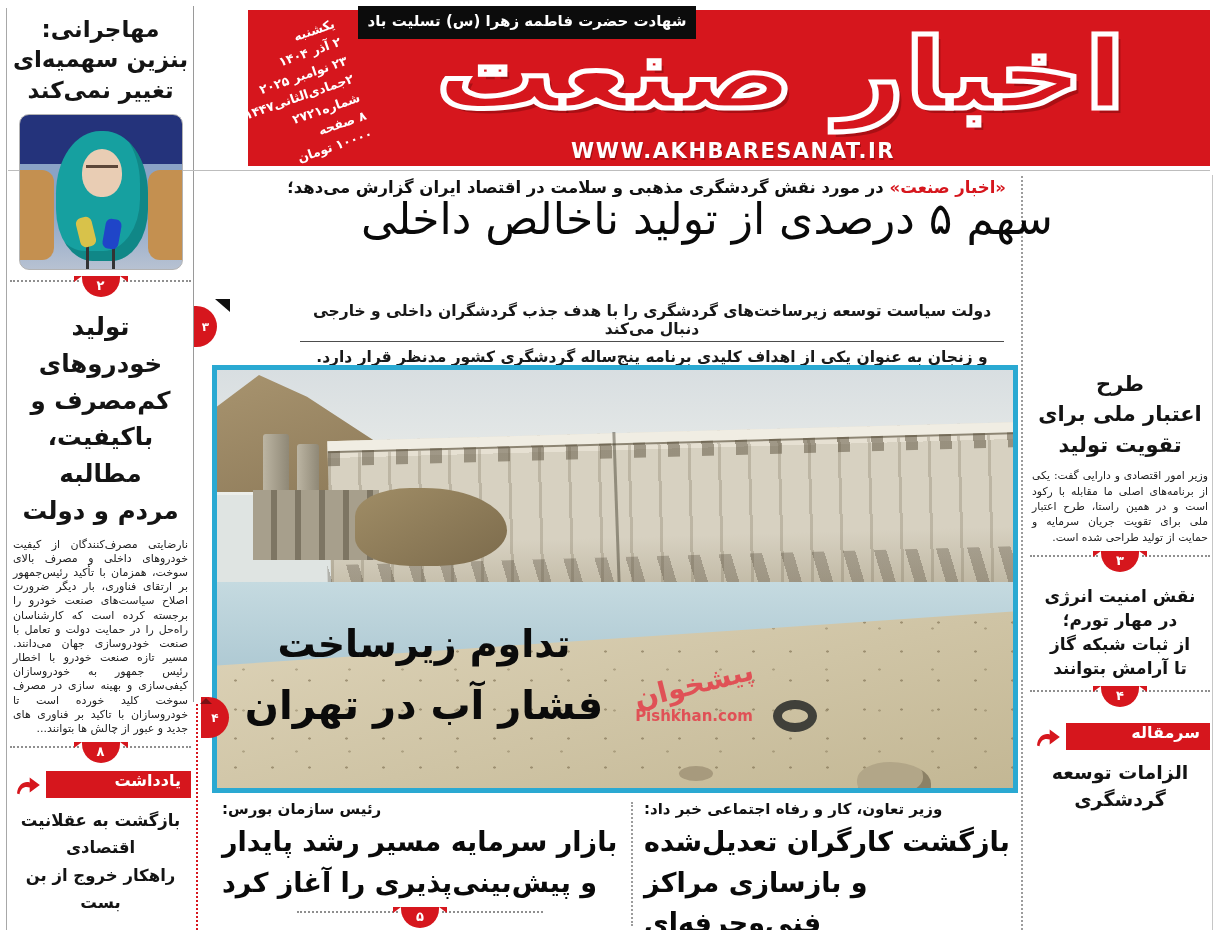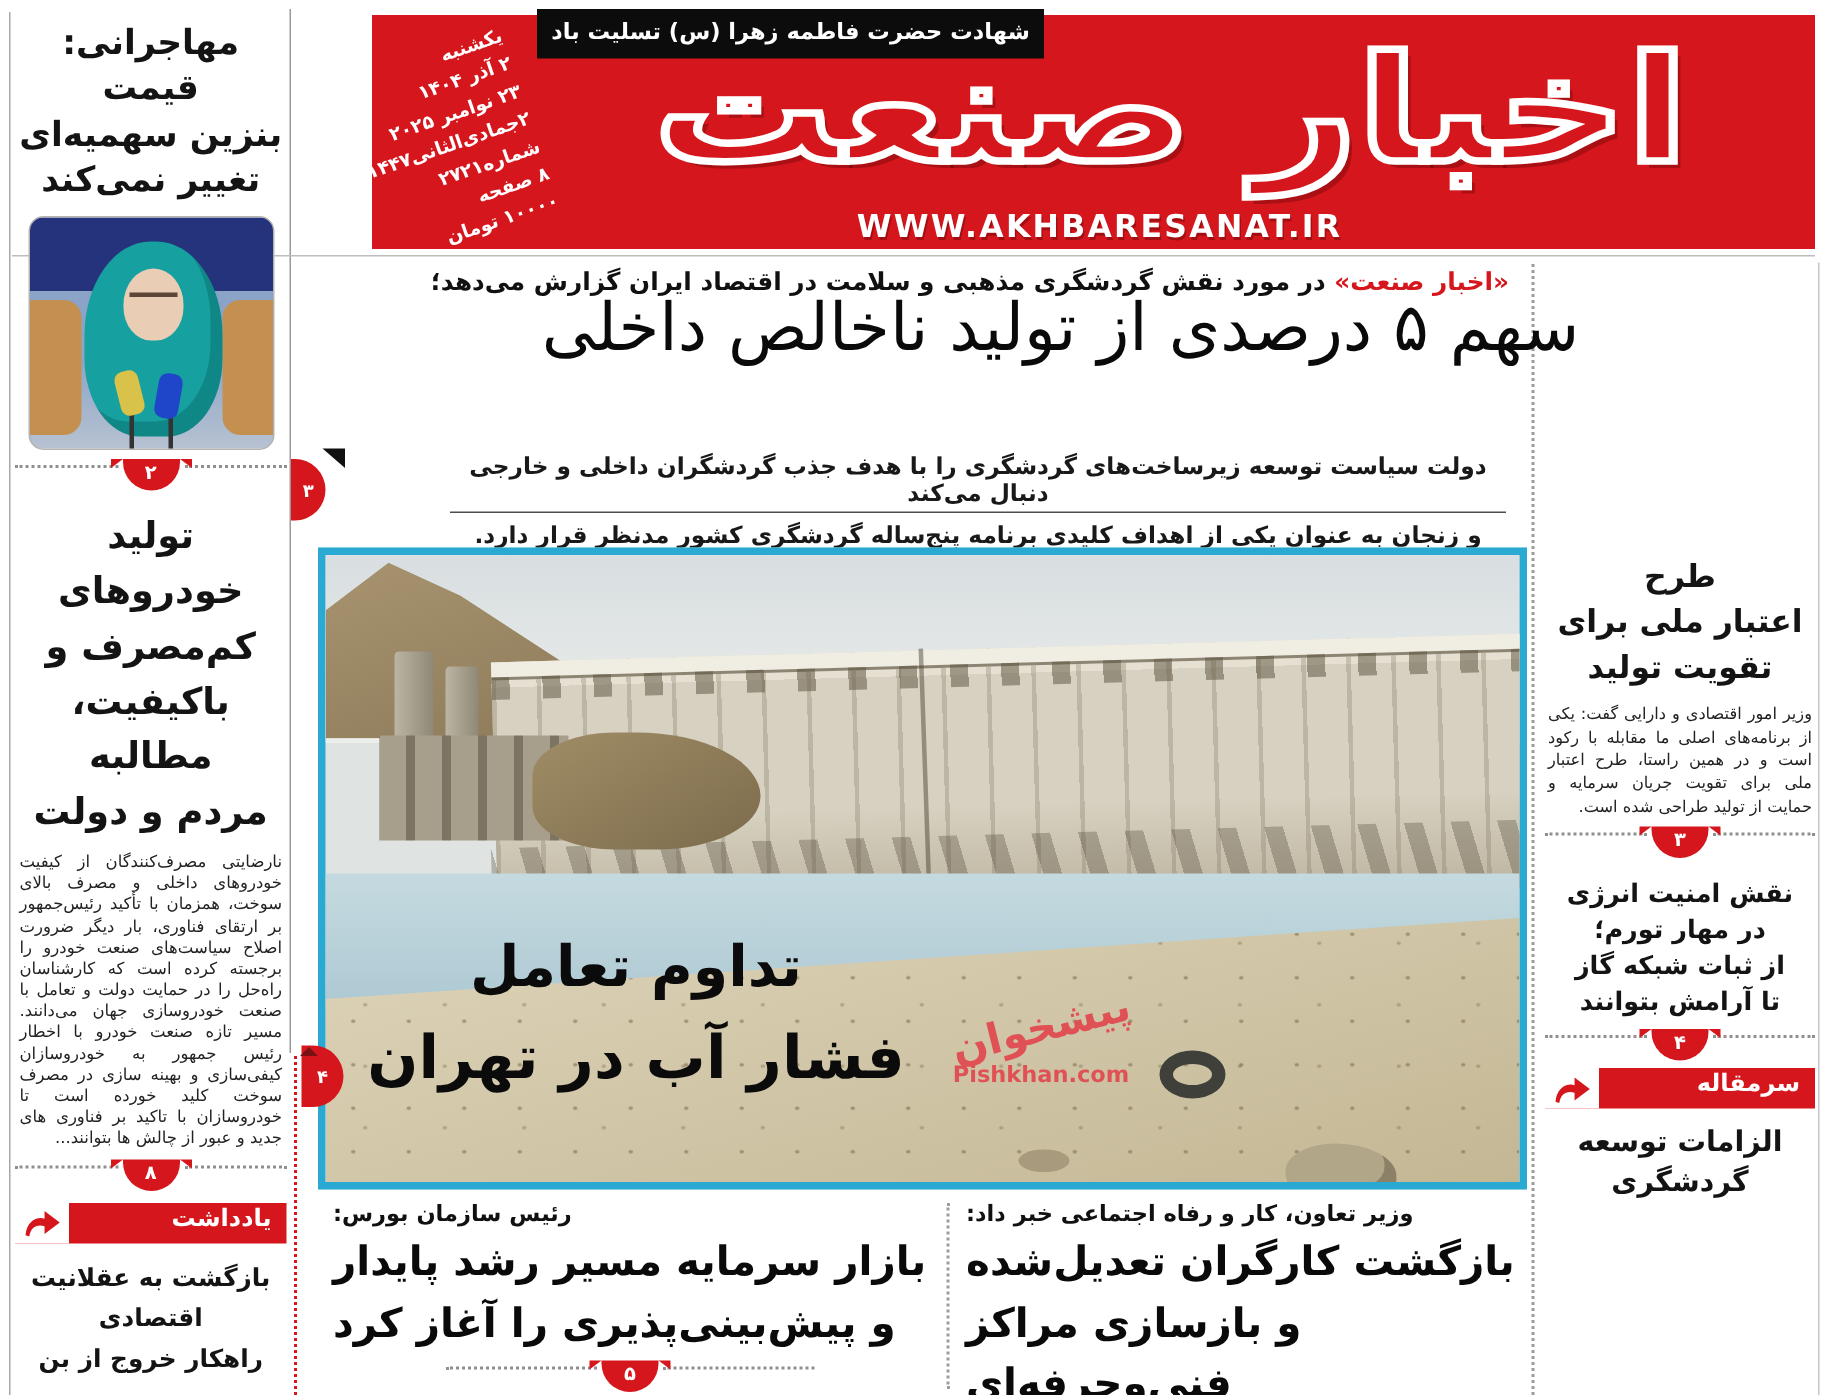--- a/index.html
+++ b/index.html
@@ -118,21 +118,21 @@
   .pbadge{position:absolute;left:201px;top:697px;width:28px;height:41px;background:var(--red);border-radius:0 21px 21px 0;
     color:#fff;font-size:12px;font-weight:bold;display:flex;align-items:center;justify-content:center;z-index:5;}
   .pbadge::before{content:"";position:absolute;left:-1px;top:-5px;border:6px solid transparent;border-bottom-color:#7a1014;}
 
   
   .rightcol{position:absolute;left:1030px;top:365px;width:180px;}
   .rt1{font-size:21px;font-weight:800;text-align:center;line-height:1.45;margin-top:4px;}
   .rc-body{font-size:10.8px;line-height:1.42;text-align:justify;margin:8px 2px 0;color:#222;}
   .rt2{font-size:17px;font-weight:800;text-align:center;line-height:1.42;margin-top:12px;}
   .ed-title{font-size:19px;font-weight:800;text-align:center;line-height:1.4;margin-top:9px;}
-  .mt8{margin-top:8px;} .mt12{margin-top:5px;}
+  .mt8{margin-top:8px;} .mt12{margin-top:16px;}
 
   
   .bstory{position:absolute;top:800px;text-align:left;}
   .b-left{left:222px;width:396px;}
   .b-right{left:644px;width:372px;}
   .bkicker{font-size:15px;font-weight:700;color:#111;}
   .btitle{font-size:27px;font-weight:900;line-height:1.5;margin-top:4px;color:#0a0a0a;}
   .bpl{width:62%;margin:4px auto 0;}
 </style>
 </head>
@@ -161,21 +161,20 @@
     </div>
     <div class="logowrap">
       <span class="logotext">اخبار صنعت</span>
     </div>
     <div class="website">WWW.AKHBARESANAT.IR</div>
   </header>
 
   <aside class="leftcol">
     <h2 class="t1">
       <span class="ln">مهاجرانی:</span>
-      <span class="ln">قیمت</span>
       <span class="ln">بنزین سهمیه‌ای</span>
       <span class="ln">تغییر نمی‌کند</span>
     </h2>
     <div class="lc-photo">
       <div class="chair l"></div>
       <div class="chair r"></div>
       <div class="hijab"></div>
       <div class="face"></div>
       <div class="glasses"></div>
       <div class="micstand ms1"></div>
@@ -236,21 +235,21 @@
     <div class="tower tw1"></div>
     <div class="tower tw2"></div>
     <div class="spillway"></div>
     <div class="outcrop"></div>
     <div class="water"></div>
     <div class="earth"></div>
     <div class="tire"></div>
     <div class="rock"></div>
     <div class="rock2"></div>
     <div class="ovl">
-      <span class="o1">تداوم تعامل</span>
+      <span class="o1">تداوم زیرساخت</span>
       <span class="o2">فشار آب در تهران</span>
     </div>
     <div class="wm">
       <span class="fa">پیشخوان</span>
       <div class="en">Pishkhan.com</div>
     </div>
   </figure>
   <div class="pbadge">۴</div>
 
   <aside class="rightcol">

